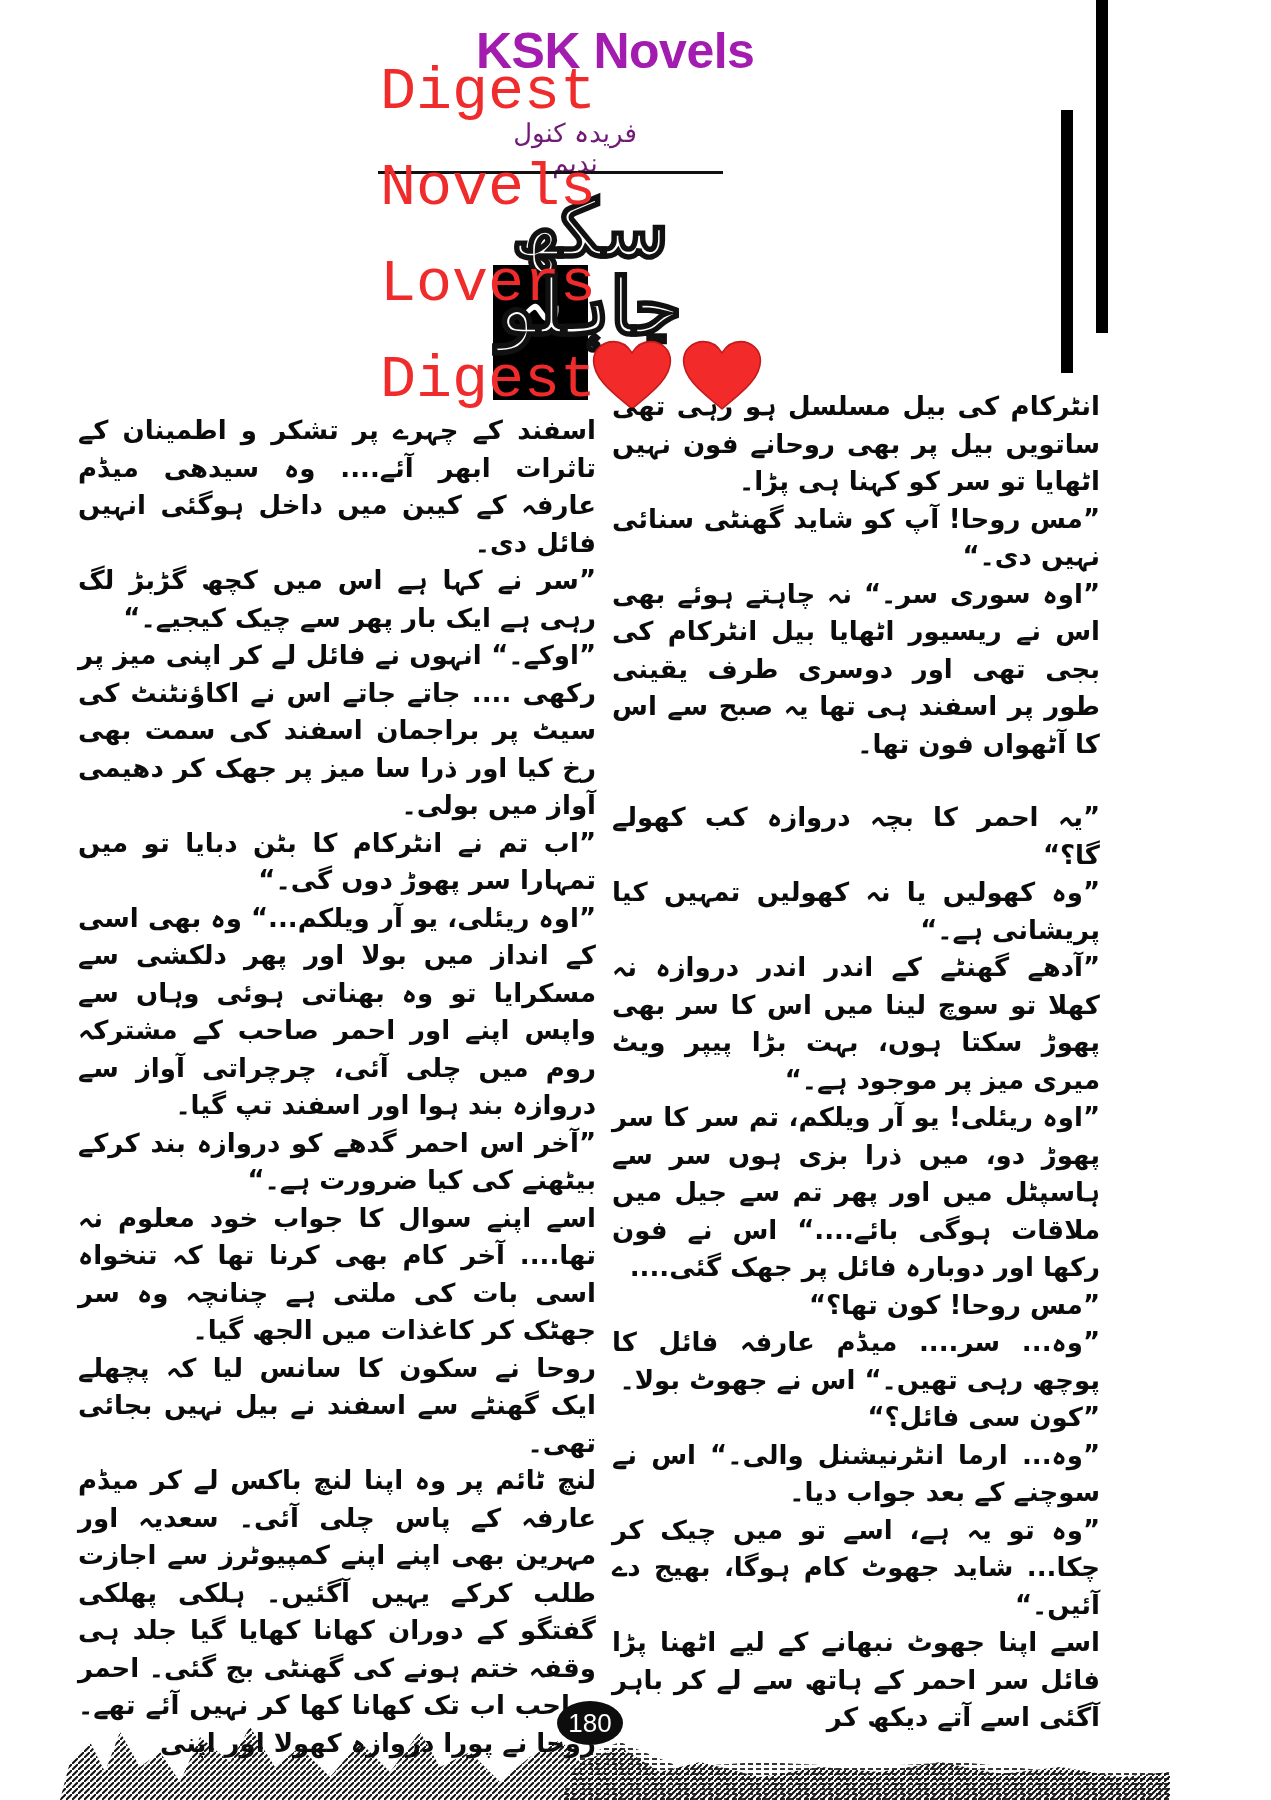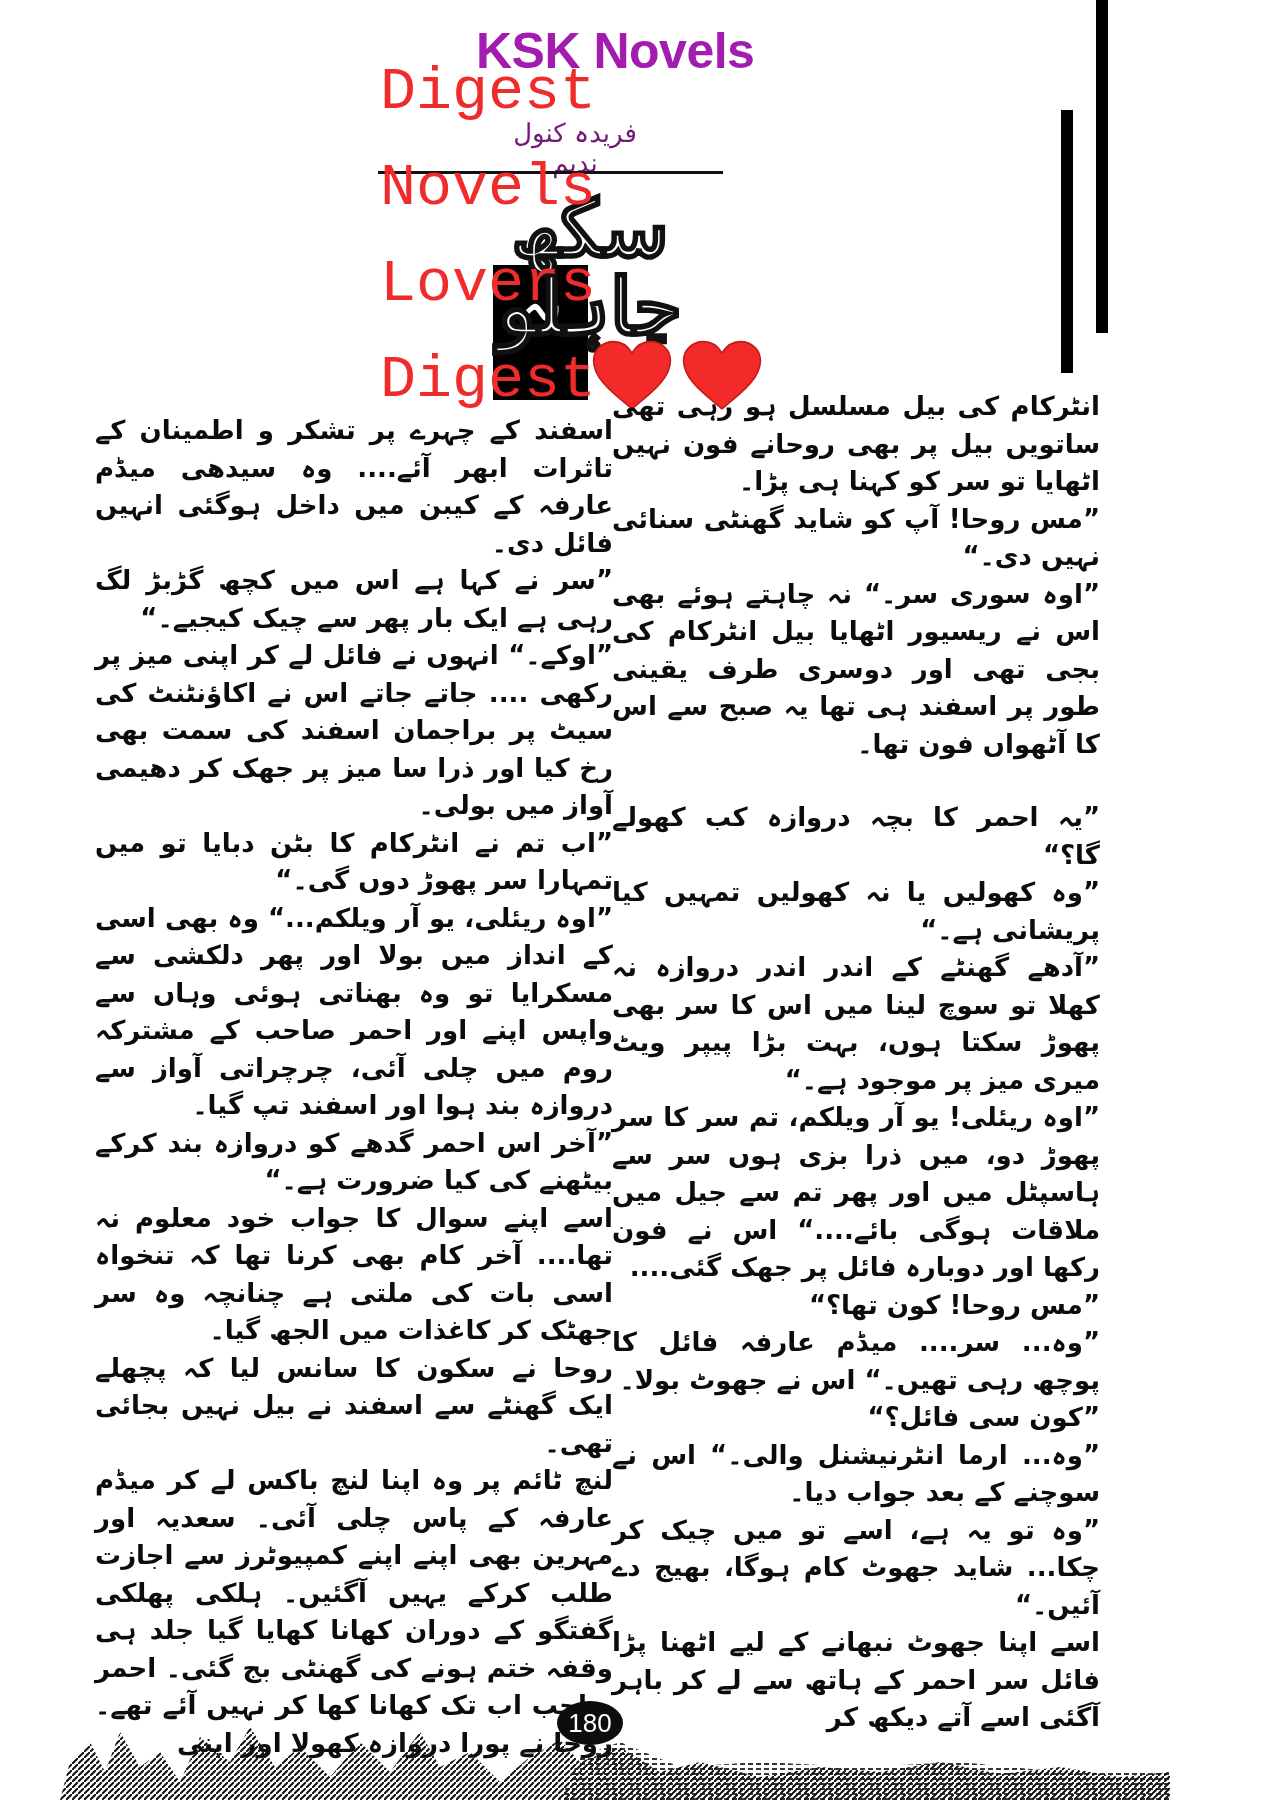--- a/index.html
+++ b/index.html
@@ -36,21 +36,21 @@
   .hearts { position: absolute; left: 592px; top: 340px; display: flex; gap: 10px; }
   .heart { width: 80px; height: 72px; position: relative; }
   .heart svg { width: 80px; height: 72px; display: block; }
 
   
   .col { position: absolute; direction: rtl; text-align: justify; text-align-last: right;
          font-family: "DejaVu Sans", sans-serif; font-weight: bold; font-size: 26px; line-height: 37.5px;
          color: #0c0c0c; }
   .col p { margin: 0; }
   .col-right { left: 612px; top: 388px; width: 488px; }
-  .col-left  { left: 78px;  top: 412px; width: 518px; margin-left: 17px; }
+  .col-left  { left: 78px;  top: 412px; width: 518px; }
   .gap-s { height: 18px; }
 
   
   .page-num { position: absolute; left: 557px; top: 1701px; width: 66px; height: 44px; border-radius: 50%;
               background: #0d0d0d; color: #fff; font-family: "Liberation Sans", sans-serif; font-size: 26px;
               text-align: center; line-height: 44px; }
 
   
   .art { position: absolute; left: 60px; top: 1722px; width: 1110px; height: 78px; }
   .art svg { width: 100%; height: 100%; display: block; }

